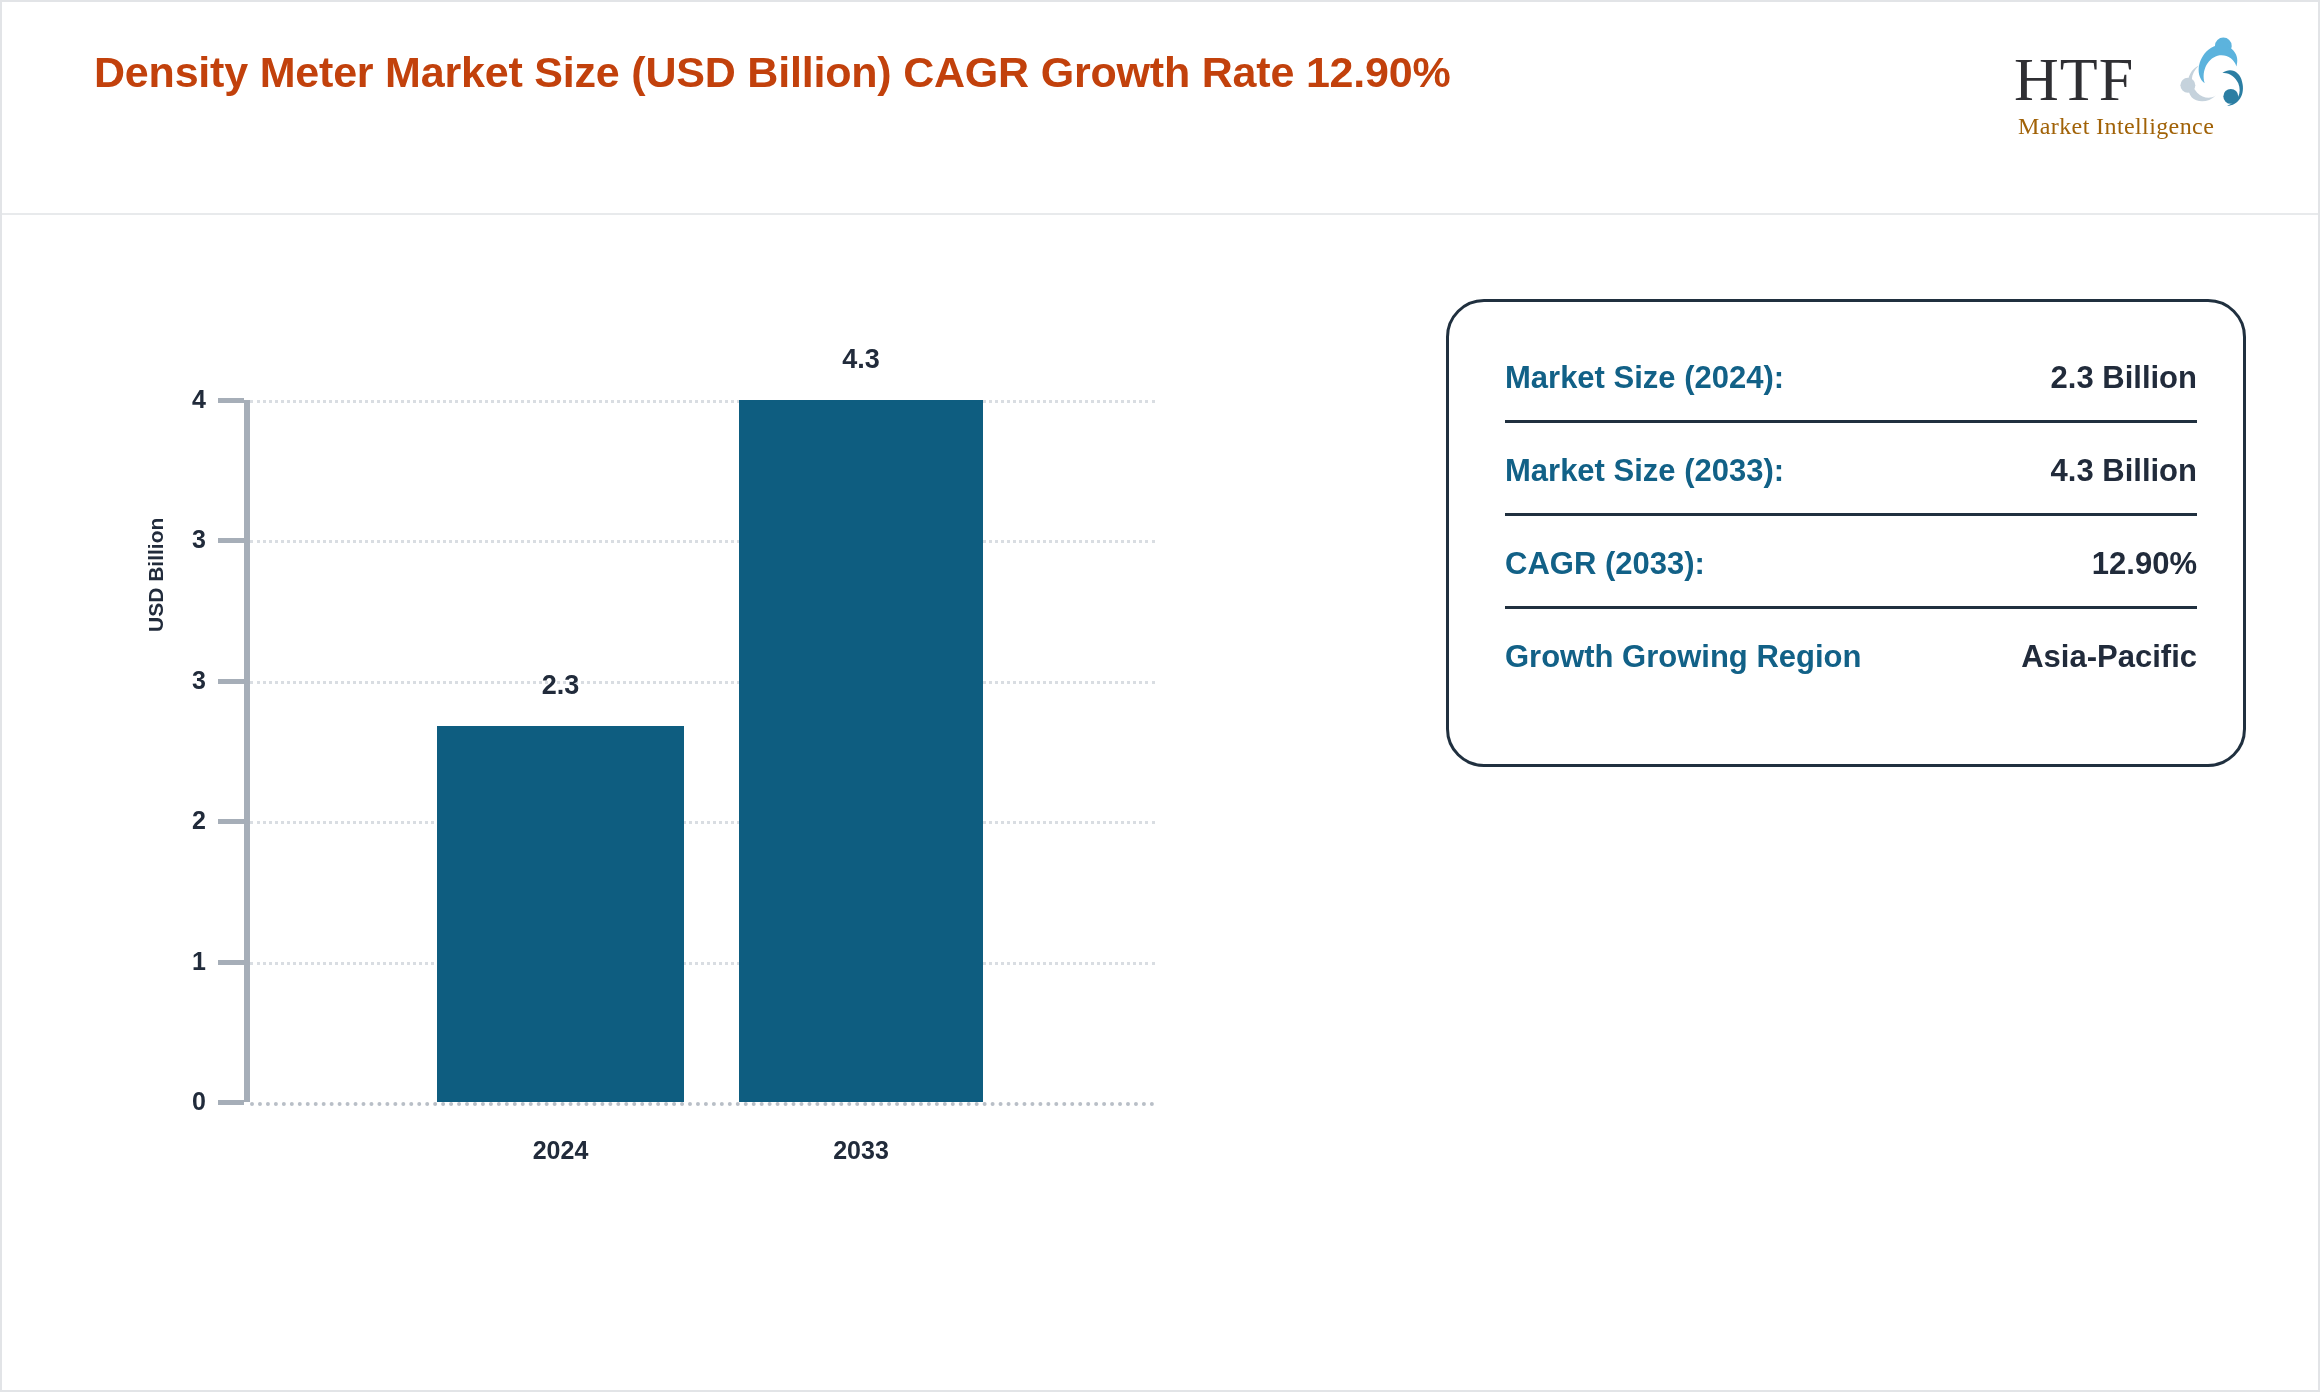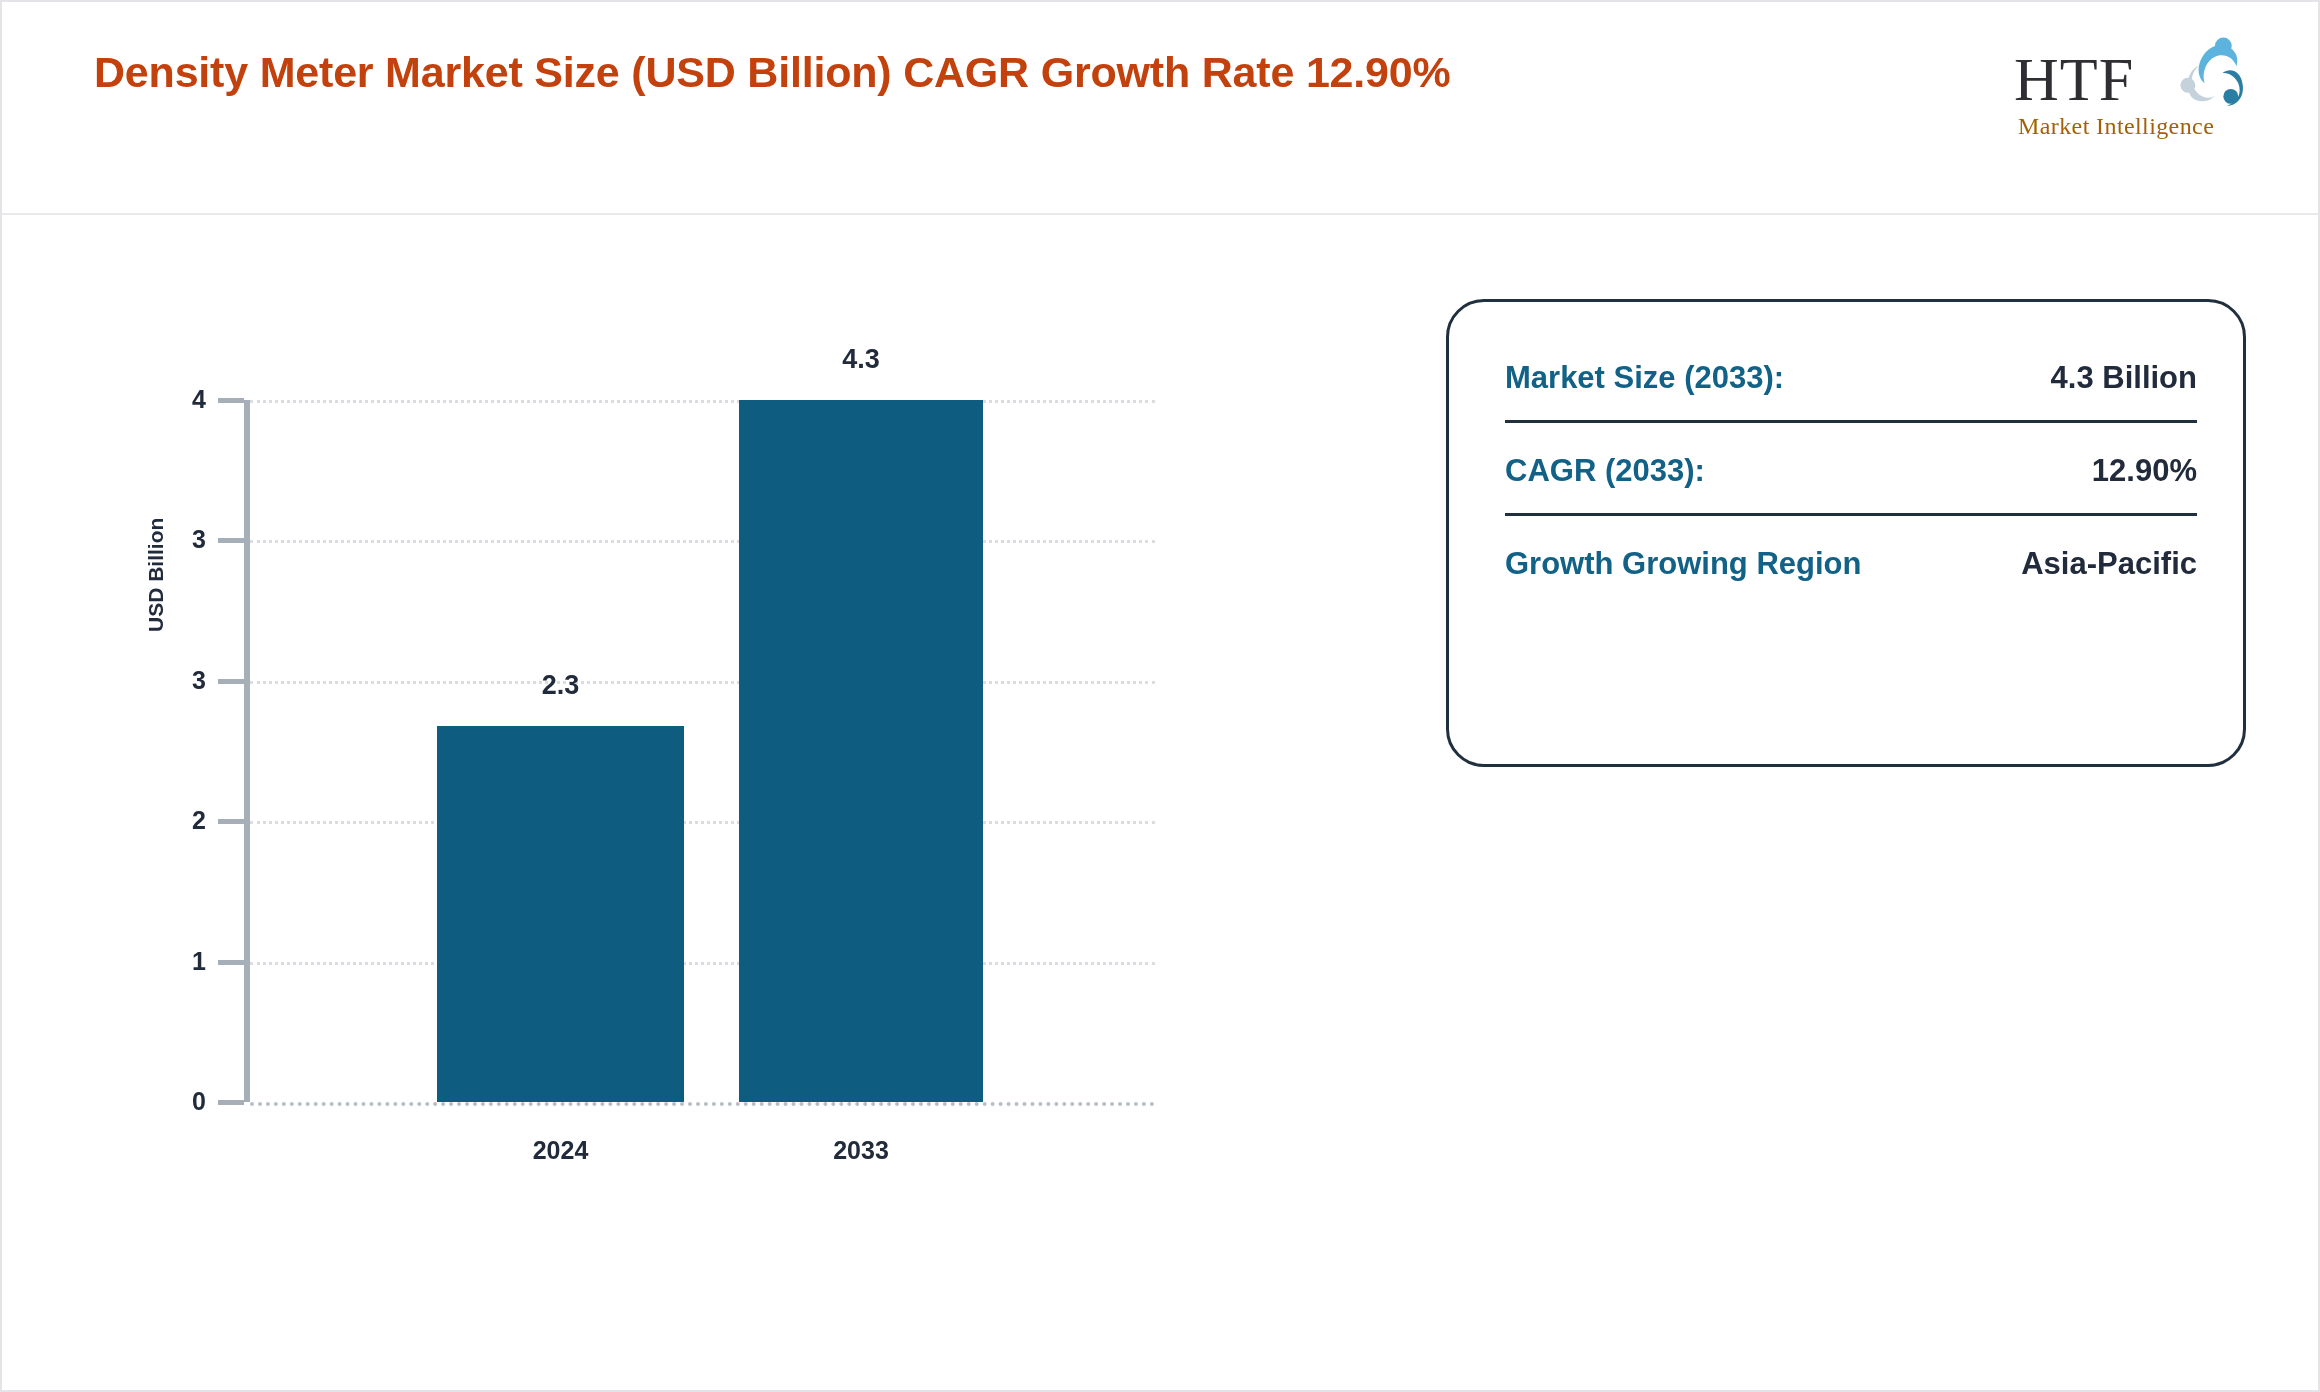--- a/index.html
+++ b/index.html
@@ -269,20 +269,24 @@
 
       <div class="xtick-label" style="left:187px; width:247px; top:738px;">2024</div>
       <div class="xtick-label" style="left:489px; width:244px; top:738px;">2033</div>
     </div>
   </div>
 
   <div id="info-card">
     <div id="info-rows">
 
 
+      <div class="info-row">
+        <span class="info-label">Market Size (2024):</span>
+        <span class="info-value">2.3 Billion</span>
+      </div>
 
       <div class="info-row">
         <span class="info-label">Market Size (2033):</span>
         <span class="info-value">4.3 Billion</span>
       </div>
 
       <div class="info-row">
         <span class="info-label">CAGR (2033):</span>
         <span class="info-value">12.90%</span>
       </div>

